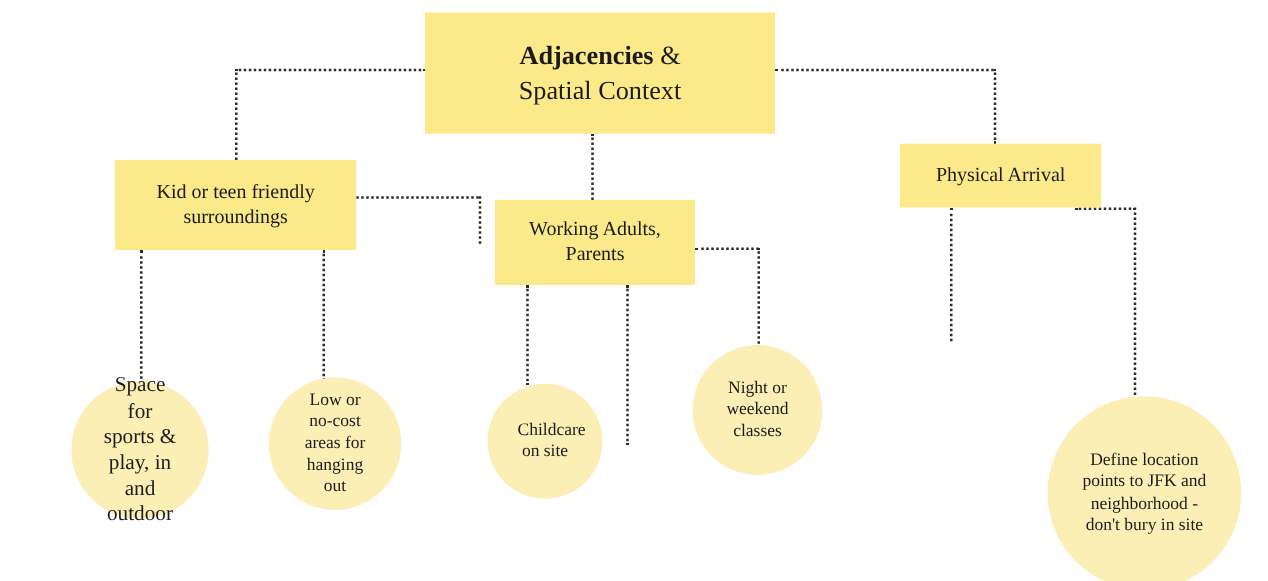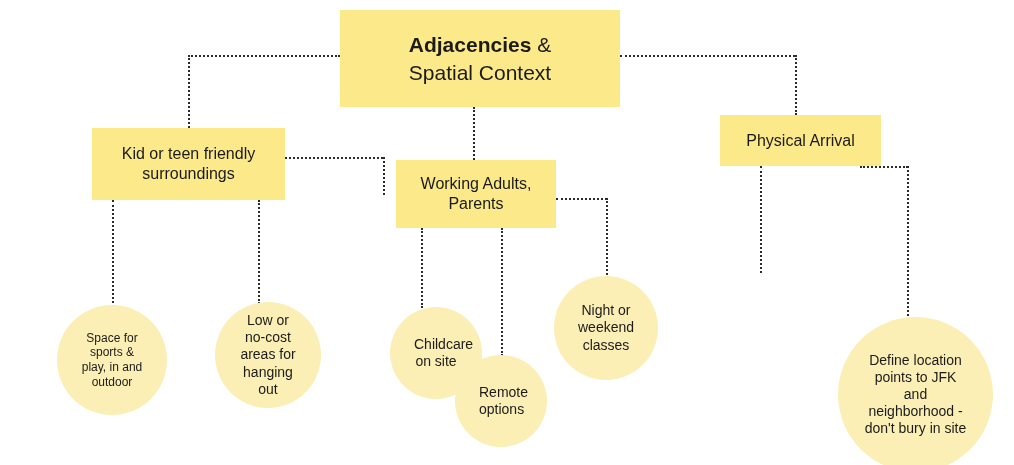--- a/index.html
+++ b/index.html
@@ -33,20 +33,21 @@
   .circle {
     background: #FBEFB5;
     border-radius: 50%;
   }
   .node-text {
     display: block;
     width: 100%;
     padding: 0 24px;
     box-sizing: border-box;
     white-space: pre-line;
+    font-family: Liberation Serif, serif;
   }
   #title-box {
     left: 340px;
     top: 10px;
     width: 280px;
     height: 97px;
     font-size: 21px;
   }
   #title-box .node-text { line-height: 1.32; }
   .title-strong { font-weight: bold; }
@@ -69,21 +70,21 @@
     top: 115px;
     width: 161px;
     height: 51px;
     font-size: 16px;
   }
   #circle-space {
     left: 57px;
     top: 305px;
     width: 110px;
     height: 110px;
-    font-size: 12px;
+    font-size: 17px;
   }
   #circle-lowcost {
     left: 215px;
     top: 302px;
     width: 106px;
     height: 106px;
     font-size: 14px;
     text-align: center;
   }
   #circle-childcare {
@@ -184,23 +185,20 @@
   </div>
 
   <div class="node circle" id="circle-lowcost">
     <span class="node-text">Low or no-cost areas for hanging out</span>
   </div>
 
   <div class="node circle" id="circle-childcare">
     <span class="node-text">Childcare on site</span>
   </div>
 
-  <div class="node circle" id="circle-remote">
-    <span class="node-text">Remote options</span>
-  </div>
 
   <div class="node circle" id="circle-night">
     <span class="node-text">Night or weekend classes</span>
   </div>
 
 
   <div class="node circle" id="circle-jfk">
     <span class="node-text">Define location points to JFK and neighborhood - don't bury in site</span>
   </div>
 

